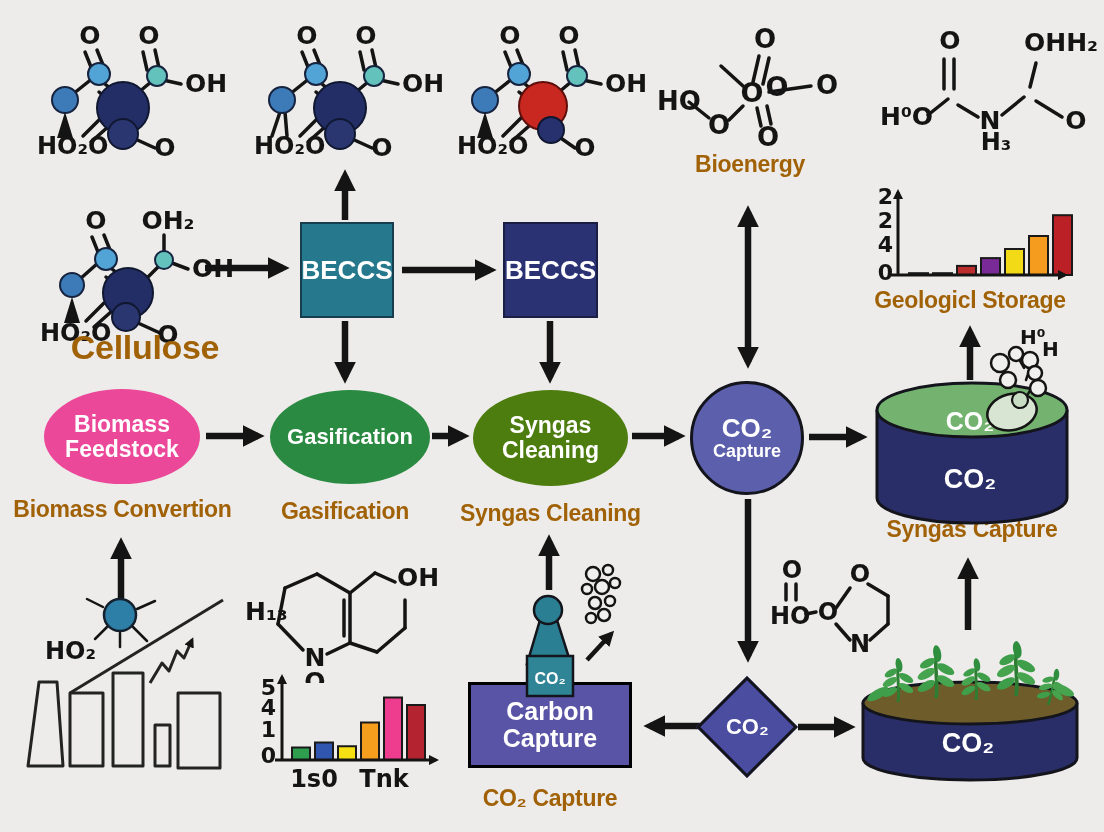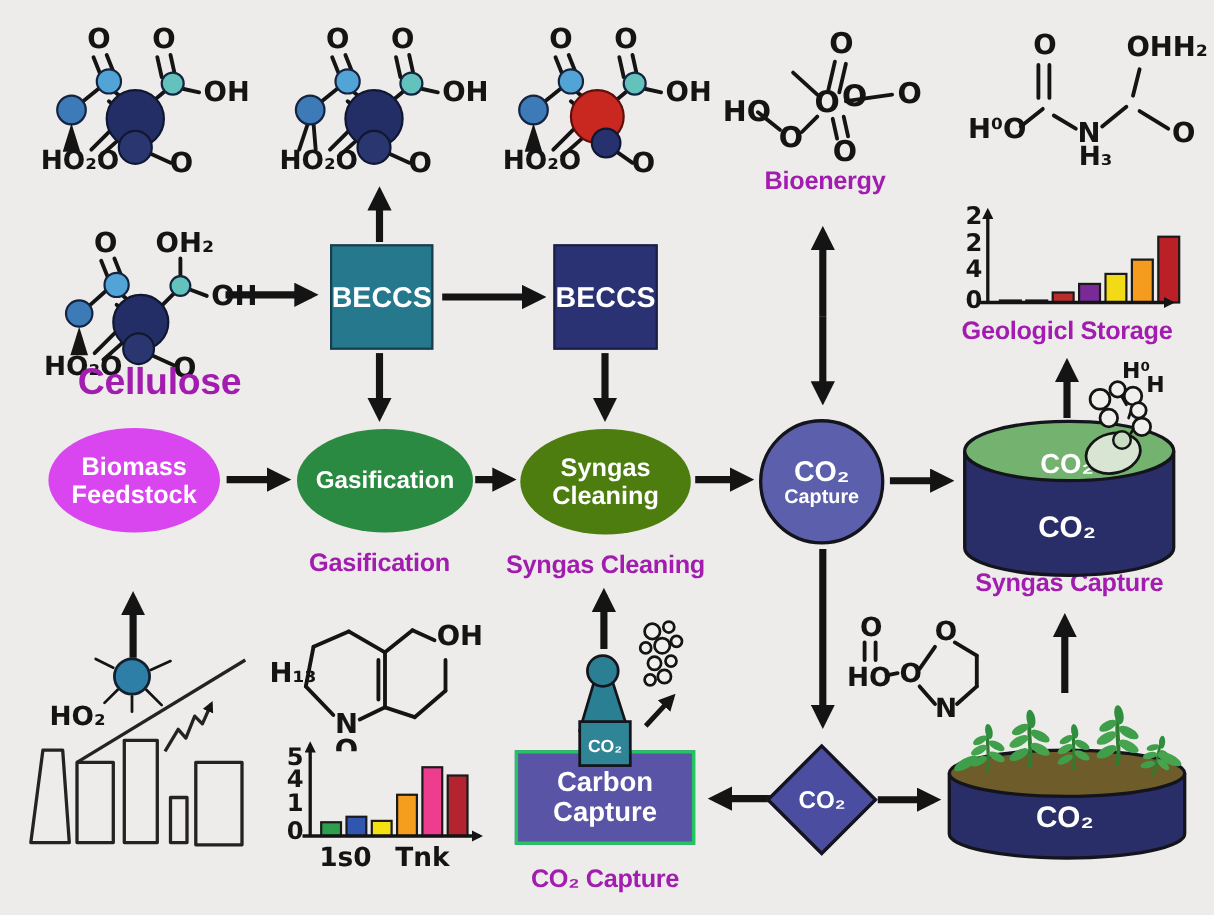--- a/index.html
+++ b/index.html
@@ -1,20 +1,20 @@
 <!DOCTYPE html>
 <html><head>
 <meta charset="utf-8">
 <style>
   html,body{margin:0;padding:0;background:#b9b9b9;}
   .canvas{position:relative;width:1104px;height:832px;background:#edecea;overflow:hidden;
           font-family:"Liberation Sans",sans-serif;}
   .abs{position:absolute;}
   .overlay{position:absolute;left:0;top:0;width:1104px;height:832px;pointer-events:none;}
-  .cap{position:absolute;font:700 23px "Liberation Sans",sans-serif;color:#a21caf;
+  .cap{position:absolute;font:700 23px "Liberation Sans",sans-serif;color:#a16207;
        text-align:center;letter-spacing:-0.3px;white-space:nowrap;}
   .node{position:absolute;display:flex;flex-direction:column;align-items:center;justify-content:center;
         color:#fff;font-family:"Liberation Sans",sans-serif;font-weight:700;text-align:center;line-height:1.08;}
   .rectbox{border:2px solid rgba(10,15,30,.55);box-sizing:border-box;}
   .ellipse{border-radius:50%;}
   .circle{border-radius:50%;border:3px solid #14151c;box-sizing:border-box;}
   .diamond{border:3px solid #14151c;box-sizing:border-box;transform:rotate(45deg);}
   .diamond span{transform:rotate(-45deg);}
   svg text{font-family:"DejaVu Sans",sans-serif;font-weight:600;fill:#141414;}
   svg .bond{stroke:#141414;stroke-width:3.5;fill:none;stroke-linecap:round;}
@@ -237,36 +237,37 @@
   </svg>
   <div class="cap" style="left:45px;top:328px;width:200px;font-size:34px">Cellulose</div>
 
   <div class="node rectbox" style="left:300px;top:222px;width:94px;height:96px;background:#26798c;font-size:26px">
     <span>BECCS</span>
   </div>
   <div class="node rectbox" style="left:503px;top:222px;width:95px;height:96px;background:#2b3274;font-size:26px">
     <span>BECCS</span>
   </div>
 
-  <div class="node ellipse" style="left:44px;top:389px;width:156px;height:95px;background:#d946ef;font-size:23px">
+  <div class="node ellipse" style="left:44px;top:389px;width:156px;height:95px;background:#ec4899;font-size:23px">
     <span>Biomass</span>
     <span>Feedstock</span>
   </div>
   <div class="node ellipse" style="left:270px;top:390px;width:160px;height:94px;background:#2b8a41;font-size:22px">
     <span>Gasification</span>
   </div>
   <div class="node ellipse" style="left:473px;top:390px;width:155px;height:96px;background:#4d7c0f;font-size:23px">
     <span>Syngas</span>
     <span>Cleaning</span>
   </div>
   <div class="node circle" style="left:690px;top:381px;width:114px;height:114px;background:#5c5fab">
     <span style="font-size:26px">CO₂</span>
     <span style="font-size:18px">Capture</span>
   </div>
 
+  <div class="cap" style="left:5px;top:496px;width:235px">Biomass Convertion</div>
   <div class="cap" style="left:265px;top:498px;width:160px">Gasification</div>
   <div class="cap" style="left:460px;top:500px;width:180px">Syngas Cleaning</div>
   <div class="cap" style="left:862px;top:516px;width:220px">Syngas Capture</div>
 
   <svg class="abs" style="left:872px;top:378px" width="205" height="155" viewBox="0 0 205 155">
     <path d="M5,32 L5,120 A95,25 0 0 0 195,120 L195,32" fill="#2a2e68" stroke="#14151c" stroke-width="3"></path>
     <ellipse cx="100" cy="32" rx="95" ry="27" fill="#74b36f" stroke="#14151c" stroke-width="3"></ellipse>
     <text x="98" y="52" font-size="25" text-anchor="middle" class="cyl-txt">CO₂</text>
     <text x="98" y="110" font-size="27" text-anchor="middle" class="cyl-txt">CO₂</text>
   </svg>
@@ -344,21 +345,21 @@
     <line class="axis" x1="34" y1="95" x2="34" y2="12" marker-end="url(#ah)"></line>
     <line class="axis" x1="27" y1="95" x2="188" y2="95" marker-end="url(#ah)"></line>
     <text x="28" y="30" font-size="22" text-anchor="end">5</text>
     <text x="28" y="50" font-size="22" text-anchor="end">4</text>
     <text x="28" y="72" font-size="22" text-anchor="end">1</text>
     <text x="28" y="98" font-size="22" text-anchor="end">0</text>
     <text x="66" y="122" font-size="24" text-anchor="middle">1s0</text>
     <text x="136" y="122" font-size="24" text-anchor="middle">Tnk</text>
   </svg>
 
-  <div class="node rectbox" style="left:468px;top:682px;width:164px;height:86px;background:#5954a6;border:3px solid #22c55e;font-size:25px;z-index:2">
+  <div class="node rectbox" style="left:468px;top:682px;width:164px;height:86px;background:#5954a6;border:3px solid #000000;font-size:25px;z-index:2">
     <span>Carbon</span>
     <span>Capture</span>
   </div>
   <svg class="abs" style="left:520px;top:592px;z-index:3" width="65" height="108" viewBox="0 0 65 108">
     <polygon points="20,28 37,28 51,72 7,72" fill="#2b7f93" stroke="#14151c" stroke-width="2.5"></polygon>
     <circle cx="28" cy="18" r="14" fill="#2b7f93" stroke="#14151c" stroke-width="2.5"></circle>
     <rect x="7" y="64" width="46" height="40" fill="#2f8496" stroke="#14151c" stroke-width="2.5"></rect>
     <text x="30" y="92" font-size="16" text-anchor="middle" class="cyl-txt">CO₂</text>
   </svg>
   <svg class="abs" style="left:575px;top:562px" width="60" height="105" viewBox="0 0 60 105">

